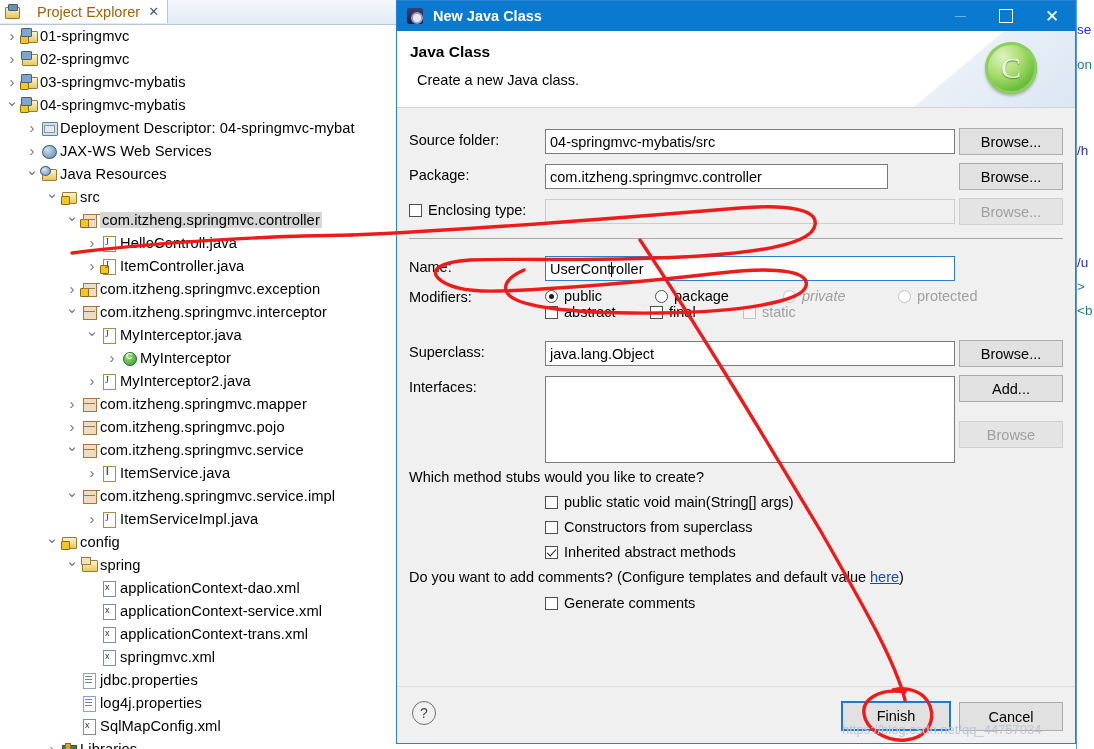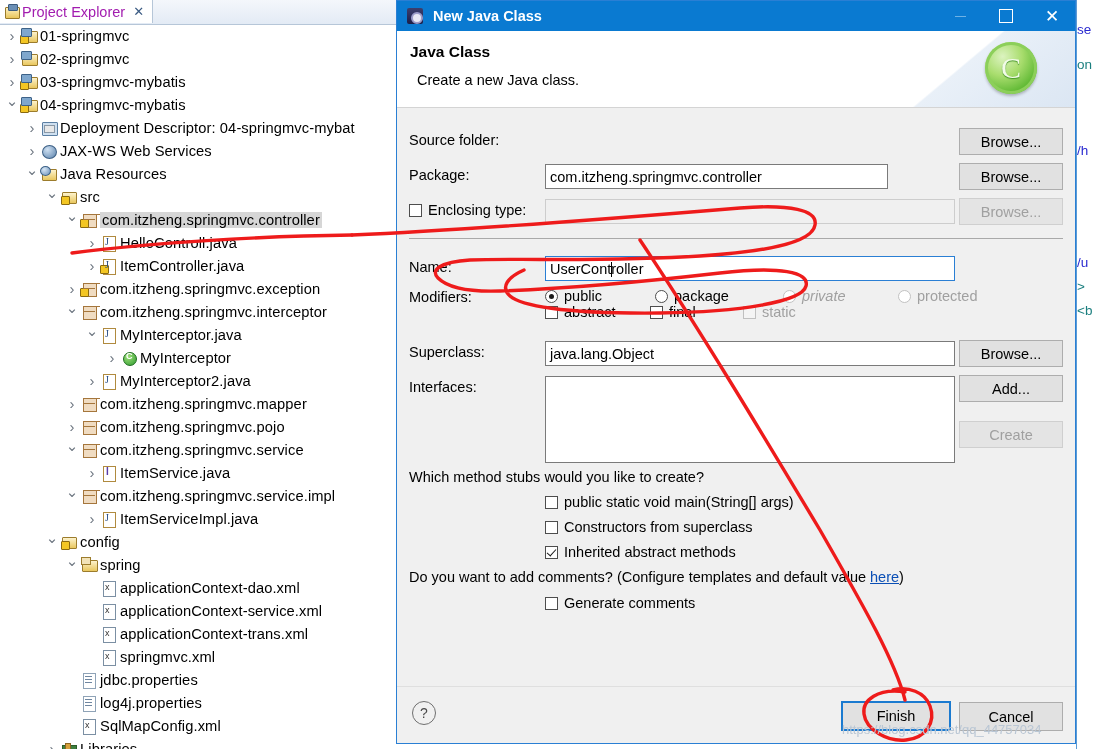--- a/index.html
+++ b/index.html
@@ -12,21 +12,21 @@
 
   
   #eclipse-bg{position:absolute;inset:0;background:#ffffff;}
 
   
   #explorer{position:absolute;left:0;top:0;width:1076px;height:749px;background:#fff;}
   #explorer-tabbar{position:absolute;left:0;top:0;width:1076px;height:24px;
      background:linear-gradient(#f4f7fb,#e3ebf5);border-bottom:1px solid #b6c6d8;}
   #explorer-tab{position:absolute;left:0;top:0;height:23px;display:flex;align-items:center;
      padding:0 8px 0 4px;background:#ffffff;border-right:1px solid #b6c6d8;}
-  #explorer-tab .tabtext{font-size:14.5px;color:#a21caf;margin-left:1px;}
+  #explorer-tab .tabtext{font-size:14.5px;color:#a16207;margin-left:16px;}
   #explorer-tab .closex{font-size:13px;color:#3a5a82;margin-left:8px;}
   .pe-icon{width:17px;height:16px;position:relative;display:inline-block;}
   .pe-icon:before{content:"";position:absolute;left:1px;top:3px;width:13px;height:10px;
      background:linear-gradient(#fdf0c0,#e8c55c);border:1px solid #9a7a2a;border-radius:1px;}
   .pe-icon:after{content:"";position:absolute;left:4px;top:0px;width:8px;height:5px;
      background:#6b8fb5;border:1px solid #3c5b7d;border-radius:1px;}
 
   #tb-icons{position:absolute;right:2px;top:1px;height:22px;display:flex;align-items:center;gap:7px;}
   .tbi{width:16px;height:16px;position:relative;opacity:.95;}
   .tbi.collapse:before{content:"";position:absolute;left:1px;top:1px;width:12px;height:12px;
@@ -418,20 +418,23 @@
     <div class="bimg"></div>
     <div class="btitle">Java Class</div>
     <div class="bsub">Create a new Java class.</div>
   </div>
 
   <div id="body">
 
     <div class="frm" style="left:12px;top:24px;">
       <span class="flabel">Source folder:</span>
     </div>
+    <div class="ftext" style="position:absolute;left:148px;top:21px;width:410px;">
+      <span>04-springmvc-mybatis/src</span>
+    </div>
     <div class="btn" style="position:absolute;left:562px;top:20px;width:104px;">Browse...</div>
 
     <div class="frm" style="left:12px;top:59px;">
       <span class="flabel">Package:</span>
     </div>
     <div class="ftext" style="position:absolute;left:148px;top:56px;width:343px;">
       <span>com.itzheng.springmvc.controller</span>
     </div>
     <div class="btn" style="position:absolute;left:562px;top:55px;width:104px;">Browse...</div>
 
@@ -497,21 +500,21 @@
     </div>
     <div class="btn" style="position:absolute;left:562px;top:232px;width:104px;">Browse...</div>
 
     <div class="frm" style="left:12px;top:271px;">
       <span class="flabel">Interfaces:</span>
     </div>
     <div class="ftext" style="position:absolute;left:148px;top:268px;width:410px;height:87px;align-items:flex-start;">
       <span></span>
     </div>
     <div class="btn" style="position:absolute;left:562px;top:267px;width:104px;">Add...</div>
-    <div class="btn disabled" style="position:absolute;left:562px;top:313px;width:104px;">Create</div>
+    <div class="btn disabled" style="position:absolute;left:562px;top:313px;width:104px;">Browse</div>
 
     <div class="txt" style="left:12px;top:361px;">Which method stubs would you like to create?</div>
     <div class="opt" style="position:absolute;left:148px;top:411px;">
       <span class="cb"></span>
       <span>Constructors from superclass</span>
     </div>
     <div class="opt" style="position:absolute;left:148px;top:386px;">
       <span class="cb"></span>
       <span>public static void main(String[] args)</span>
     </div>

